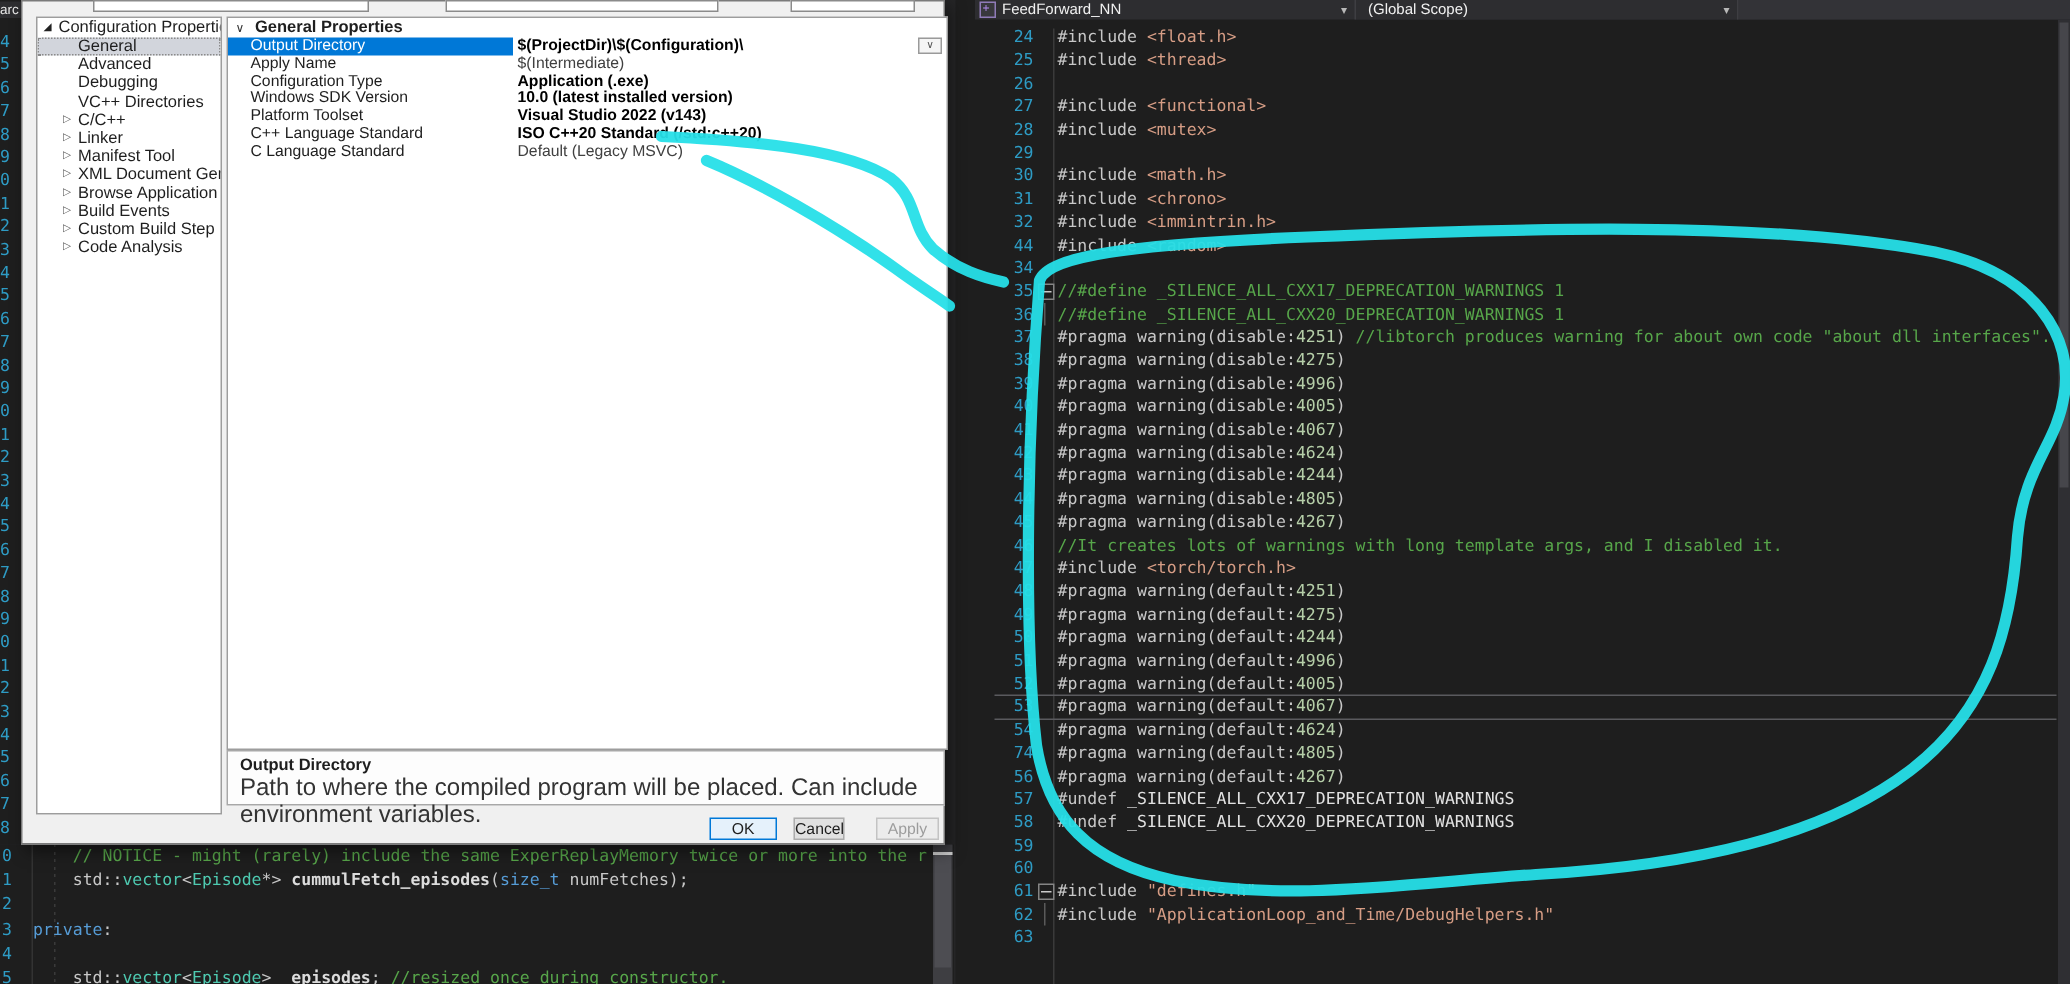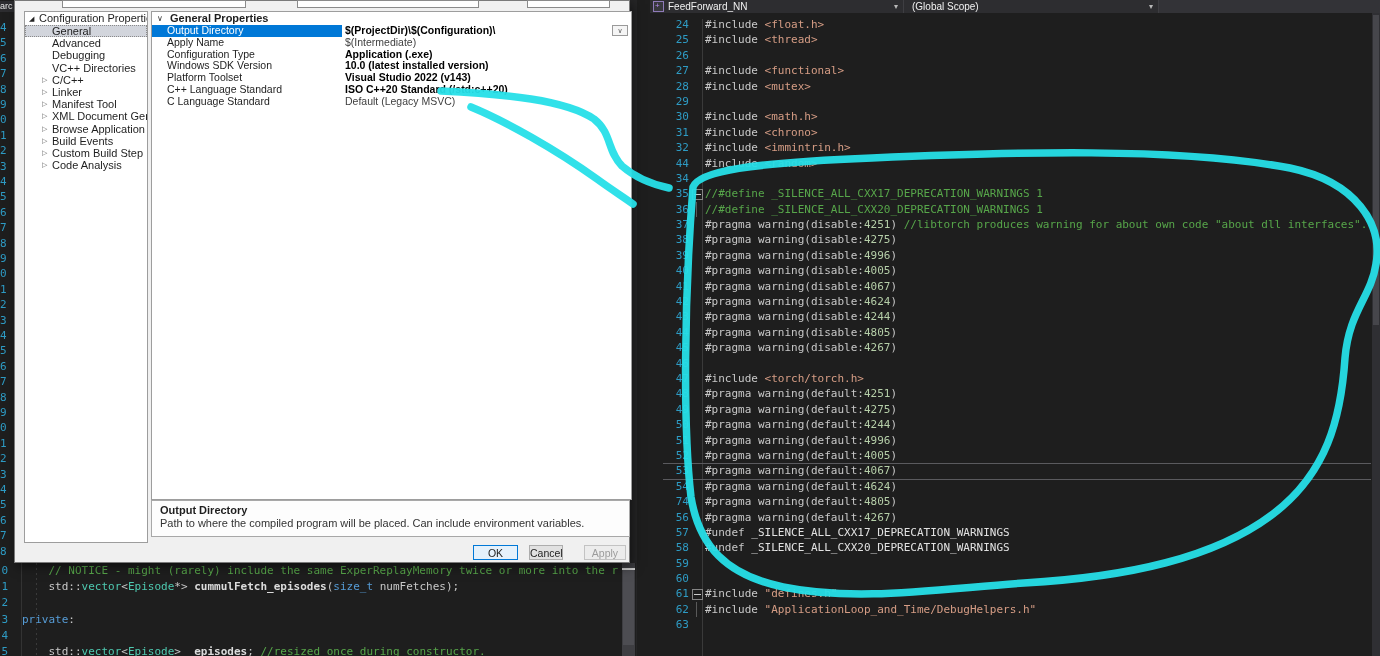--- a/index.html
+++ b/index.html
@@ -64,21 +64,21 @@
   #grid-header .chev{position:absolute;left:5px;top:0;font-size:8px;font-weight:normal;color:#333;}
   .grid-row{display:flex;height:11.8px;line-height:11.8px;position:relative;font-size:10.5px;}
   .grid-row .gname{width:175px;flex:none;padding-left:15px;}
   .grid-row.sel .gname{background:#0078d7;color:#fff;}
   .grid-row .gval{flex:1;padding-left:3px;color:#404040;white-space:nowrap;overflow:hidden;}
   .grid-row .gval.bold{font-weight:bold;color:#000;}
   .combo-btn{position:absolute;right:3px;top:0px;width:16px;height:11px;background:#f5f5f5;border:1px solid #9a9a9a;
      font-size:7px;color:#555;text-align:center;line-height:10px;box-sizing:border-box;}
   #desc-box{position:absolute;left:136px;top:499px;width:479px;height:37px;background:#fdfdfd;border:1px solid #a8a8a8;box-sizing:border-box;}
   #desc-title{font-weight:bold;padding:3px 0 1px 8px;font-size:11px;}
-  #desc-text{padding:0 8px;font-size:11px;color:#333;}
+  #desc-text{padding:0 8px;font-size:16px;color:#333;}
   .dlg-btn{position:absolute;top:544px;height:15px;font-size:10.5px;text-align:center;line-height:14px;
      background:#e1e1e1;border:1px solid #adadad;box-sizing:border-box;cursor:default;}
   #btn-ok{left:458px;width:45px;border:1px solid #0078d7;background:#e5f1fb;}
   #btn-cancel{left:514px;width:34px;}
   #btn-apply{left:569px;width:42px;color:#9c9c9c;background:#ececec;border-color:#c3c3c3;}
   
   #annotation{position:absolute;left:0;top:0;width:1380px;height:656px;pointer-events:none;z-index:60;}
 </style>
 </head>
 <body>
@@ -174,21 +174,21 @@
           <div class="line"><span class="ln">36</span><span class="scope-guide"></span><span class="code"><span class="s-com">//#define _SILENCE_ALL_CXX20_DEPRECATION_WARNINGS 1</span></span></div>
           <div class="line"><span class="ln">37</span><span class="code"><span class="s-pp">#pragma warning(disable:</span><span class="s-num">4251</span><span class="s-pp">) </span><span class="s-com">//libtorch produces warning for about own code "about dll interfaces".</span></span></div>
           <div class="line"><span class="ln">38</span><span class="code"><span class="s-pp">#pragma warning(disable:</span><span class="s-num">4275</span><span class="s-pp">)</span></span></div>
           <div class="line"><span class="ln">39</span><span class="code"><span class="s-pp">#pragma warning(disable:</span><span class="s-num">4996</span><span class="s-pp">)</span></span></div>
           <div class="line"><span class="ln">40</span><span class="code"><span class="s-pp">#pragma warning(disable:</span><span class="s-num">4005</span><span class="s-pp">)</span></span></div>
           <div class="line"><span class="ln">41</span><span class="code"><span class="s-pp">#pragma warning(disable:</span><span class="s-num">4067</span><span class="s-pp">)</span></span></div>
           <div class="line"><span class="ln">42</span><span class="code"><span class="s-pp">#pragma warning(disable:</span><span class="s-num">4624</span><span class="s-pp">)</span></span></div>
           <div class="line"><span class="ln">43</span><span class="code"><span class="s-pp">#pragma warning(disable:</span><span class="s-num">4244</span><span class="s-pp">)</span></span></div>
           <div class="line"><span class="ln">44</span><span class="code"><span class="s-pp">#pragma warning(disable:</span><span class="s-num">4805</span><span class="s-pp">)</span></span></div>
           <div class="line"><span class="ln">45</span><span class="code"><span class="s-pp">#pragma warning(disable:</span><span class="s-num">4267</span><span class="s-pp">)</span></span></div>
-          <div class="line"><span class="ln">46</span></div>
+          <div class="line"><span class="ln">46</span><span class="code"><span class="s-com">//It creates lots of warnings with long template args, and I disabled it.</span></span></div>
           <div class="line"><span class="ln">47</span><span class="code"><span class="s-pp">#include </span><span class="s-inc">&lt;torch/torch.h&gt;</span></span></div>
           <div class="line"><span class="ln">48</span><span class="code"><span class="s-pp">#pragma warning(default:</span><span class="s-num">4251</span><span class="s-pp">)</span></span></div>
           <div class="line"><span class="ln">49</span><span class="code"><span class="s-pp">#pragma warning(default:</span><span class="s-num">4275</span><span class="s-pp">)</span></span></div>
           <div class="line"><span class="ln">50</span><span class="code"><span class="s-pp">#pragma warning(default:</span><span class="s-num">4244</span><span class="s-pp">)</span></span></div>
           <div class="line"><span class="ln">51</span><span class="code"><span class="s-pp">#pragma warning(default:</span><span class="s-num">4996</span><span class="s-pp">)</span></span></div>
           <div class="line"><span class="ln">52</span><span class="code"><span class="s-pp">#pragma warning(default:</span><span class="s-num">4005</span><span class="s-pp">)</span></span></div>
           <div class="line current"><span class="ln">53</span><span class="code"><span class="s-pp">#pragma warning(default:</span><span class="s-num">4067</span><span class="s-pp">)</span></span></div>
           <div class="line"><span class="ln">54</span><span class="code"><span class="s-pp">#pragma warning(default:</span><span class="s-num">4624</span><span class="s-pp">)</span></span></div>
           <div class="line"><span class="ln">74</span><span class="code"><span class="s-pp">#pragma warning(default:</span><span class="s-num">4805</span><span class="s-pp">)</span></span></div>
           <div class="line"><span class="ln">56</span><span class="code"><span class="s-pp">#pragma warning(default:</span><span class="s-num">4267</span><span class="s-pp">)</span></span></div>

